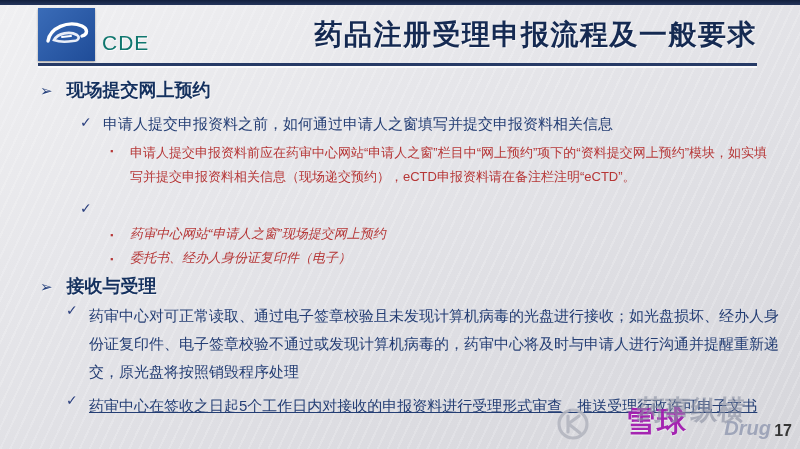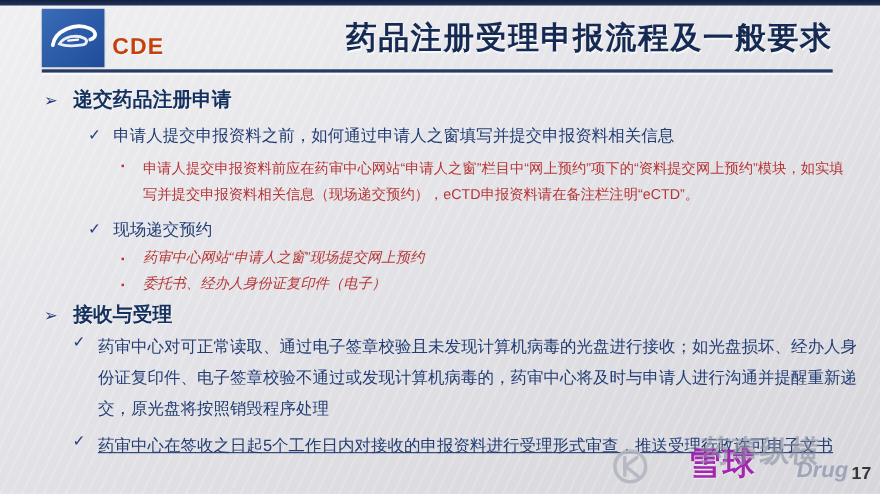--- a/index.html
+++ b/index.html
@@ -6,22 +6,22 @@
   body{
     width:800px;height:449px;overflow:hidden;position:relative;
     font-family:"Liberation Sans","DejaVu Sans",sans-serif;
     background:
       repeating-linear-gradient(115deg, rgba(255,255,255,.18) 0 2px, rgba(0,0,0,0) 2px 9px),
       linear-gradient(155deg,#f0f0f2 0%,#e6e6ea 35%,#dddde2 70%,#d6d6db 100%);
   }
   .topbar{position:absolute;top:0;left:0;width:800px;height:5px;background:linear-gradient(#121f3d,#24355c);}
   .logo-box{position:absolute;left:38px;top:8px;width:57px;height:53px;
     background:linear-gradient(135deg,#3a6cb8,#1f4c98);box-shadow:0 1px 2px rgba(0,0,0,.35);}
-  .logo-word{position:absolute;left:102px;top:31px;font-size:21px;font-weight:bold;
-    color:#c2410c;letter-spacing:1px;text-shadow:1px 1px 0 rgba(255,255,255,.8);}
+  .logo-word{position:absolute;left:102px;top:31px;font-size:21px;font-weight:normal;
+    color:#0f766e;letter-spacing:1px;text-shadow:1px 1px 0 rgba(255,255,255,.8);}
   .slide-title{position:absolute;right:43px;top:16px;font-size:28px;font-weight:bold;
     color:#152a52;letter-spacing:1.5px;text-shadow:1px 1px 1px rgba(255,255,255,.75);white-space:nowrap;}
   .head-rule{position:absolute;top:63px;left:38px;width:719px;height:3px;
     background:#263a66;box-shadow:0 2px 0 rgba(255,255,255,.75);}
   .h-row{position:absolute;left:40px;font-size:18px;font-weight:bold;color:#14305e;
     white-space:nowrap;text-shadow:1px 1px 0 rgba(255,255,255,.5);}
   .h-row .arrow{font-size:15px;color:#25407c;margin-right:14px;font-weight:normal;}
   .chk-row{position:absolute;display:flex;color:#243e74;font-size:15px;}
   .chk-row .chk{width:23px;flex:0 0 23px;color:#2a3f7e;font-size:14px;}
   .chk-row .txt{line-height:28px;}
@@ -50,36 +50,35 @@
     <path d="M10 33 C12 20, 30 12, 44 18 C50 21, 50 26, 44 28" fill="none" stroke="#ffffff" stroke-width="3.4" stroke-linecap="round"></path>
     <path d="M16 32 C20 25, 32 23, 39 27 C42 29, 41 33, 35 33 C28 34, 21 34, 16 32 Z" fill="none" stroke="#e9eef8" stroke-width="2.6"></path>
     <path d="M24 29 L33 28" stroke="#ffffff" stroke-width="2" stroke-linecap="round"></path>
   </svg>
 </div>
 <div class="logo-word">CDE</div>
 <div class="slide-title">药品注册受理申报流程及一般要求</div>
 <div class="head-rule"></div>
 
 <div class="h-row" style="top:78px;">
-  <span class="arrow">➢</span><span>递交药品注册申请</span>
+  <span class="arrow">➢</span><span>现场提交网上预约</span>
 </div>
 
 <div class="chk-row one-line" style="top:114px;left:80px;">
   <span class="chk">✓</span>
   <span class="txt">申请人提交申报资料之前，如何通过申请人之窗填写并提交申报资料相关信息</span>
 </div>
 
 <div class="red-para" style="top:141px;left:110px;width:668px;">
   <span class="dot">▪</span>
   <span class="txt">申请人提交申报资料前应在药审中心网站“申请人之窗”栏目中“网上预约”项下的“资料提交网上预约”模块，如实填写并提交申报资料相关信息（现场递交预约），eCTD申报资料请在备注栏注明“eCTD”。</span>
 </div>
 
 <div class="chk-row one-line" style="top:200px;left:80px;">
   <span class="chk">✓</span>
-  <span class="txt">现场递交预约</span>
 </div>
 
 <div class="red-para red-line" style="top:225px;left:110px;">
   <span class="dot">▪</span>
   <span class="txt">药审中心网站“申请人之窗”现场提交网上预约</span>
 </div>
 <div class="red-para red-line" style="top:249px;left:110px;">
   <span class="dot">▪</span>
   <span class="txt">委托书、经办人身份证复印件（电子）</span>
 </div>

